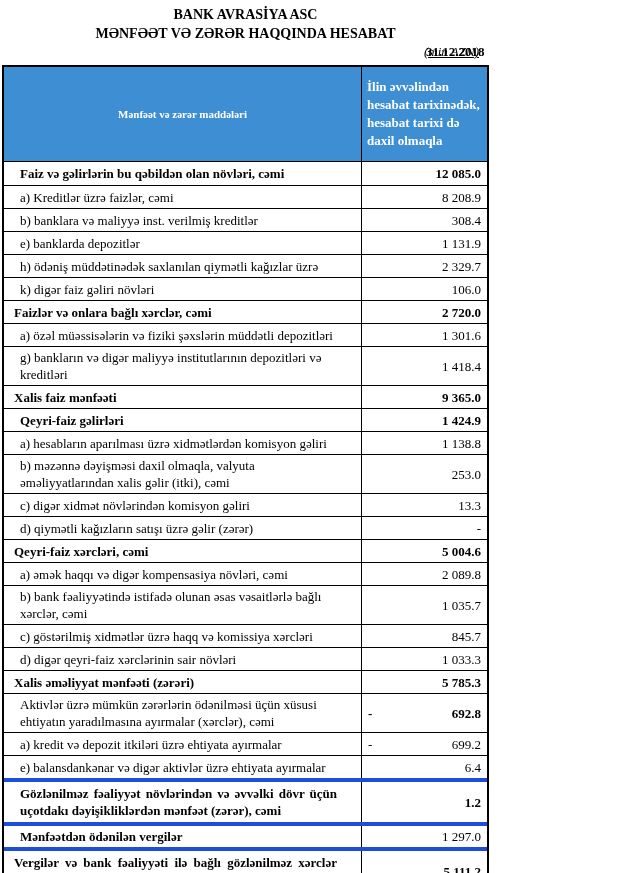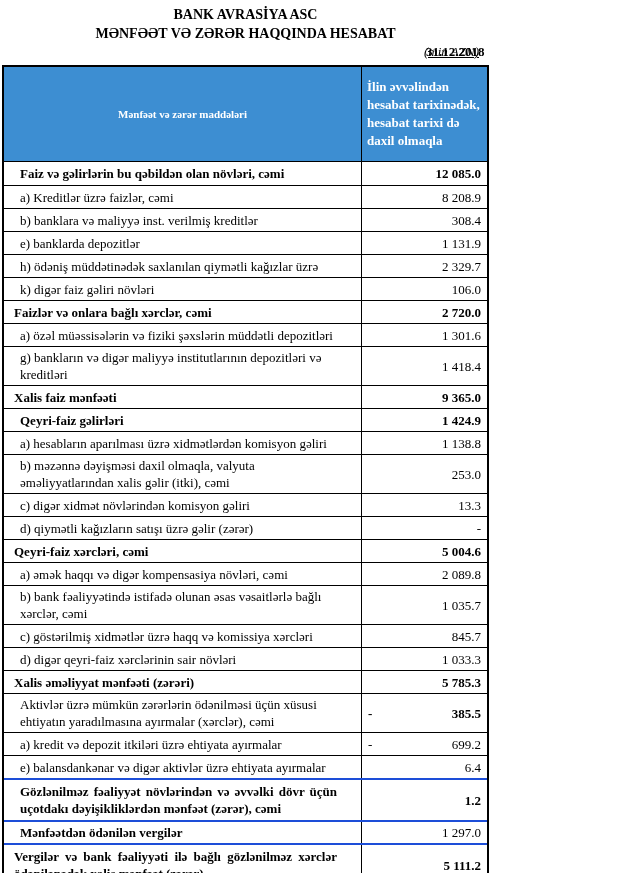--- a/index.html
+++ b/index.html
@@ -29,21 +29,21 @@
     text-align: center; padding: 4px; font-size: 11px;
   }
   .th-period {
     width: 126px; min-height: 94px; border-left: 1px solid #000;
     display: flex; align-items: center; justify-content: center;
     text-align: left; padding: 4px 5px; line-height: 18px; font-size: 13px;
   }
 
   .tbody .row { display: flex; min-height: 23px; border-top: 1px solid #000; }
   .tbody .row:first-child { border-top: none; }
-  .tbody .row.thick-top { border-top: 2px solid #1d4ed8; gap: 8px; }
+  .tbody .row.thick-top { border-top: 4px solid #1d4ed8; gap: 8px; }
 
   .cell-label {
     flex: 1; padding: 2px 16px; line-height: 17px;
     display: flex; align-items: center;
   }
   .cell-value {
     width: 126px; border-left: 1px solid #000;
     padding: 2px 6px 2px 6px; line-height: 17px;
     display: flex; align-items: center; justify-content: flex-end;
     text-align: right;
@@ -219,21 +219,21 @@
         <div class="cell-label">Xalis əməliyyat mənfəəti (zərəri)</div>
         <div class="cell-value">
             <span>5 785.3</span>
           </div>
       </div>
 
       <div class="row">
         <div class="cell-label">Aktivlər üzrə mümkün zərərlərin ödənilməsi üçün xüsusi ehtiyatın yaradılmasına ayırmalar (xərclər), cəmi</div>
         <div class="cell-value bold">
           <span class="neg">-</span>
-          <span>385.5</span>
+          <span>692.8</span>
         </div>
       </div>
 
       <div class="row">
         <div class="cell-label">a) kredit və depozit itkiləri üzrə ehtiyata ayırmalar</div>
         <div class="cell-value">
           <span class="neg">-</span>
           <span>699.2</span>
         </div>
       </div>

